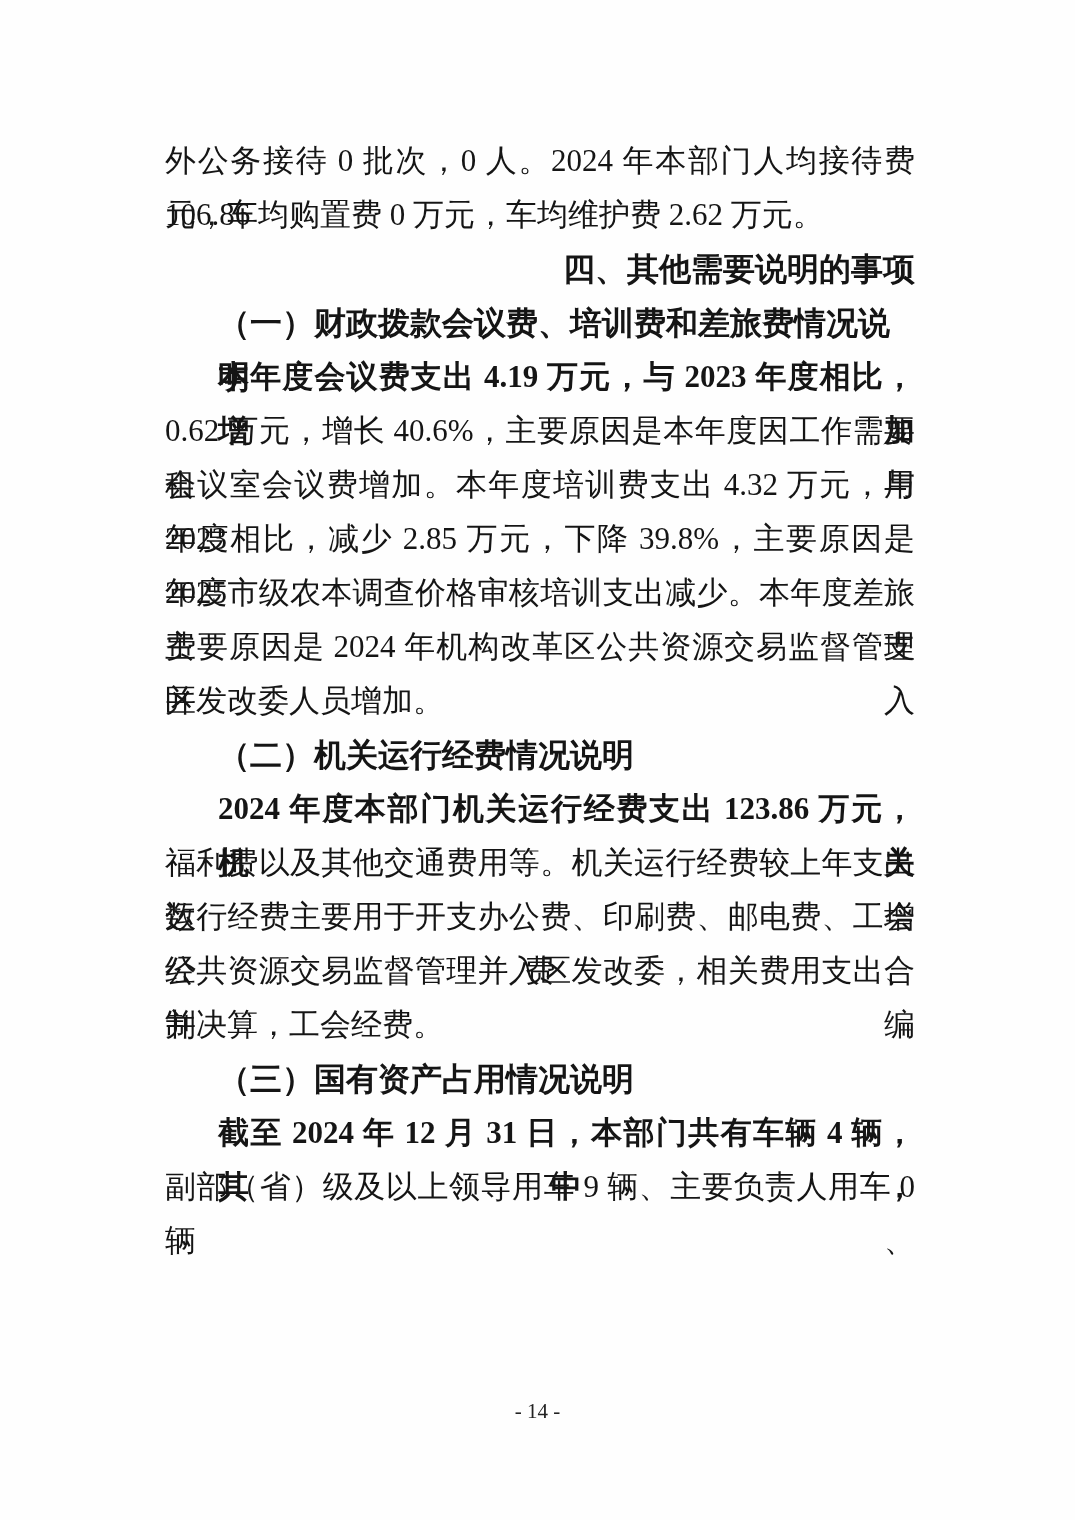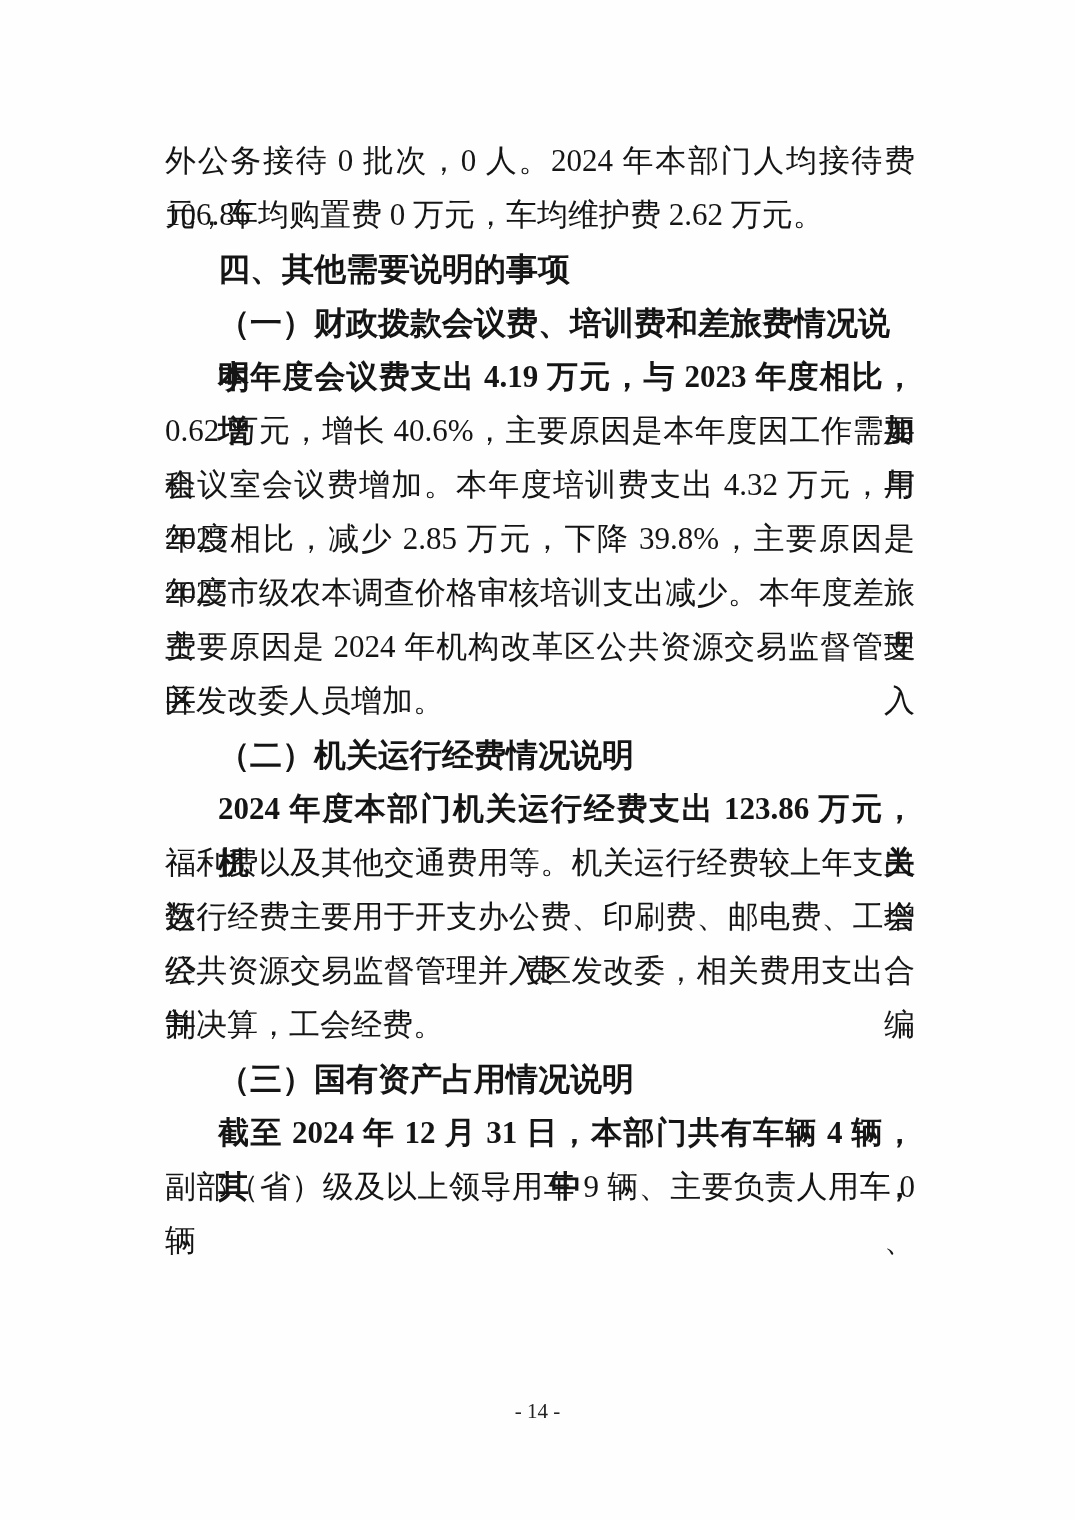--- a/index.html
+++ b/index.html
@@ -37,20 +37,21 @@
   
   .line.indent {
     padding-left: 53px;
     font-weight: bold;
   }
   
   .line.h1 {
     font-family: "Liberation Sans", "DejaVu Sans", sans-serif;
     font-weight: 700;
     font-size: 32px;
+    text-align: right;
   }
   
   .line.h2 {
     font-weight: 700;
     font-size: 32px;
   }
   
   .line.tight {
     letter-spacing: -3px;
   }

